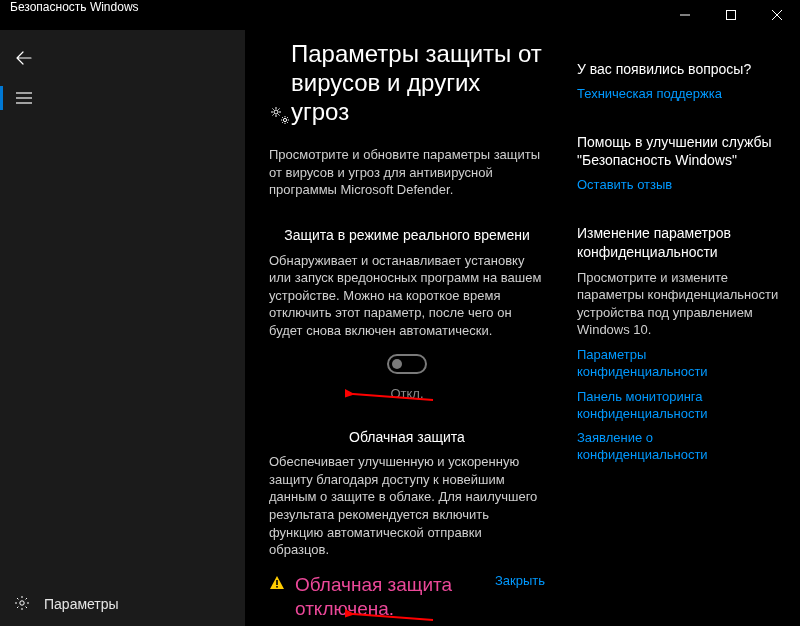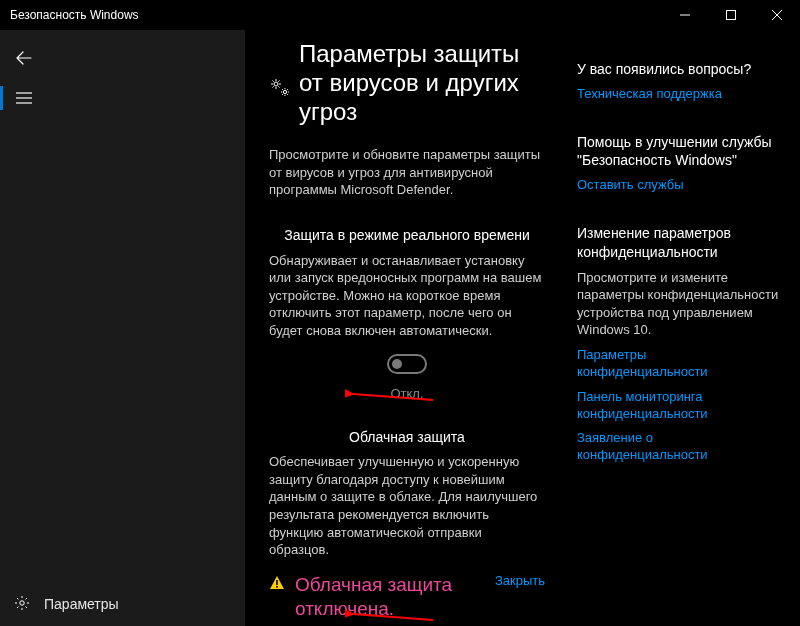--- a/index.html
+++ b/index.html
@@ -1,42 +1,42 @@
 <!DOCTYPE html>
 <html><head>
 <meta charset="utf-8">
 <style>
   * { box-sizing: border-box; margin: 0; padding: 0; }
   html, body { width: 800px; height: 626px; overflow: hidden; font-family: "Segoe UI", Tahoma, sans-serif; }
   body { background: #000; color: #fff; }
 
   .window { width: 800px; height: 626px; display: flex; flex-direction: column; background: #000; }
 
-  .titlebar { height: 30px; background: #000; display: flex; align-items: center; padding-left: 10px; }
+  .titlebar { height: 30px; background: #000; display: flex; padding-left: 10px; }
   .titlebar .title { font-size: 12px; color: #fff; flex: 1; }
   .win-btns { display: flex; }
   .win-btn { width: 46px; height: 30px; display: flex; align-items: center; justify-content: center; color: #fff; }
   .win-btn svg { stroke: #fff; }
 
   .body { flex: 1; display: flex; min-height: 0; }
 
   .sidebar { width: 245px; background: #1b1b1b; display: flex; flex-direction: column; }
   .sb-top { padding: 8px 0 0 0; }
   .sb-icon-btn { width: 48px; height: 40px; display: flex; align-items: center; justify-content: center; }
   .sb-icon-btn.indicator-before { position: relative; }
   .sb-blue-bar { position: absolute; left: 0; top: 8px; bottom: 8px; width: 3px; background: #0078d4; display: none; }
   .sb-icon-btn.active .sb-blue-bar { display: block; }
   .sb-bottom { margin-top: auto; display: flex; align-items: center; height: 44px; padding-left: 14px; gap: 14px; font-size: 14px; color: #e5e5e5; }
   .gear { width: 16px; height: 16px; }
 
   .content-wrap { flex: 1; background: #000; display: flex; min-width: 0; position: relative; }
   .main-col { width: 300px; padding: 10px 0 10px 24px; color: #fff; }
   .right-col { flex: 1; padding: 30px 20px 10px 8px; color: #fff; }
 
-  .page-title-row { display: flex; align-items: center; gap: 8px; }
+  .page-title-row { display: flex; align-items: flex-end; }
   .page-title-icon { width: 22px; height: 22px; margin-top: 8px; flex-shrink: 0; }
   .page-title { font-size: 24px; font-weight: 400; line-height: 1.2; }
 
   .page-desc { font-size: 13px; color: #cfcfcf; margin-top: 20px; line-height: 1.35; }
 
   .section { margin-top: 28px; }
   .section h2 { font-size: 14px; font-weight: 400; line-height: 1.2; text-align: center; }
   .section .desc { font-size: 13px; color: #cfcfcf; margin-top: 8px; line-height: 1.35; }
 
   .toggle-row { display: flex; align-items: center; gap: 12px; margin-top: 14px; position: relative; flex-direction: column; }
@@ -164,21 +164,21 @@
 
       <div class="right-col">
 
         <div class="right-block">
           <h3>У вас появились вопросы?</h3>
           <a class="right-link">Техническая поддержка</a>
         </div>
 
         <div class="right-block">
           <h3>Помощь в улучшении службы "Безопасность Windows"</h3>
-          <a class="right-link">Оставить службы</a>
+          <a class="right-link">Оставить отзыв</a>
         </div>
 
         <div class="right-block">
           <h3>Изменение параметров конфиденциальности</h3>
           <p>Просмотрите и измените параметры конфиденциальности устройства под управлением Windows 10.</p>
           <a class="right-link">Параметры конфиденциальности</a>
           <a class="right-link">Панель мониторинга конфиденциальности</a>
           <a class="right-link">Заявление о конфиденциальности</a>
         </div>
 

